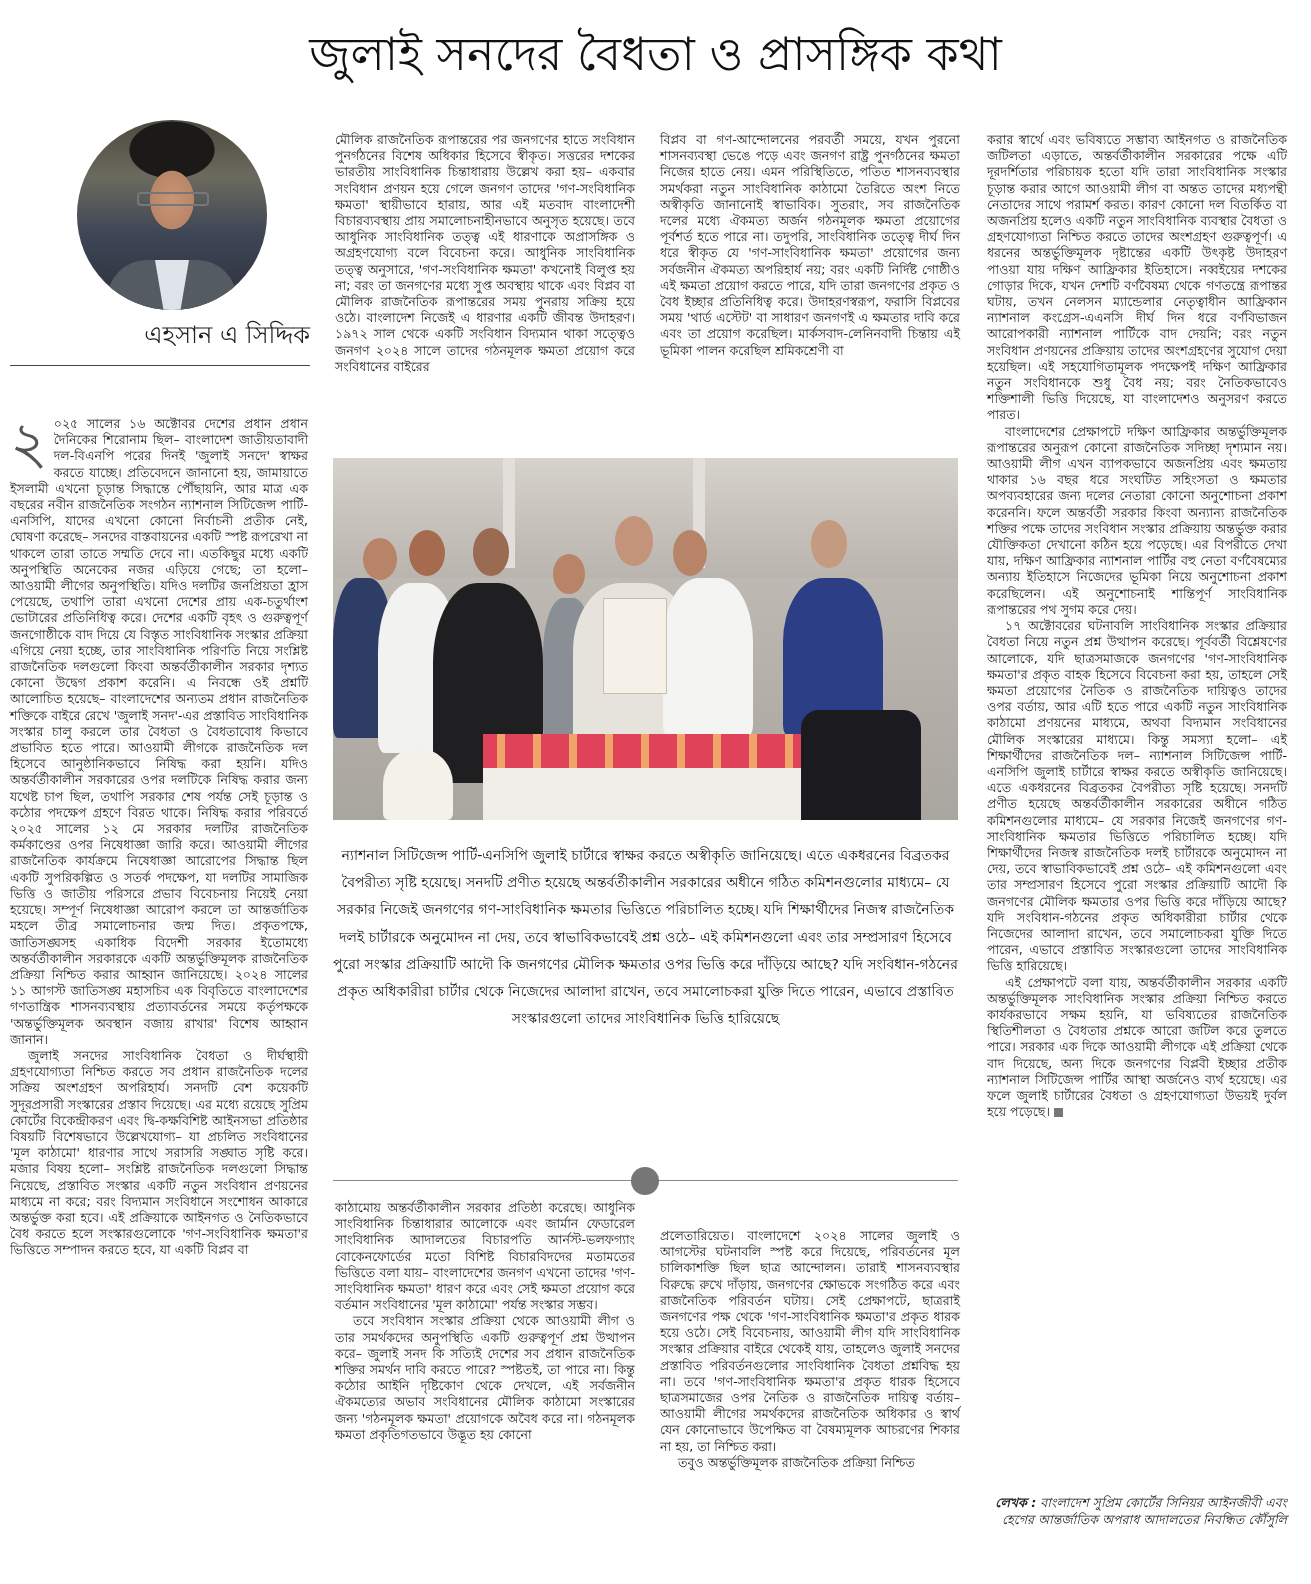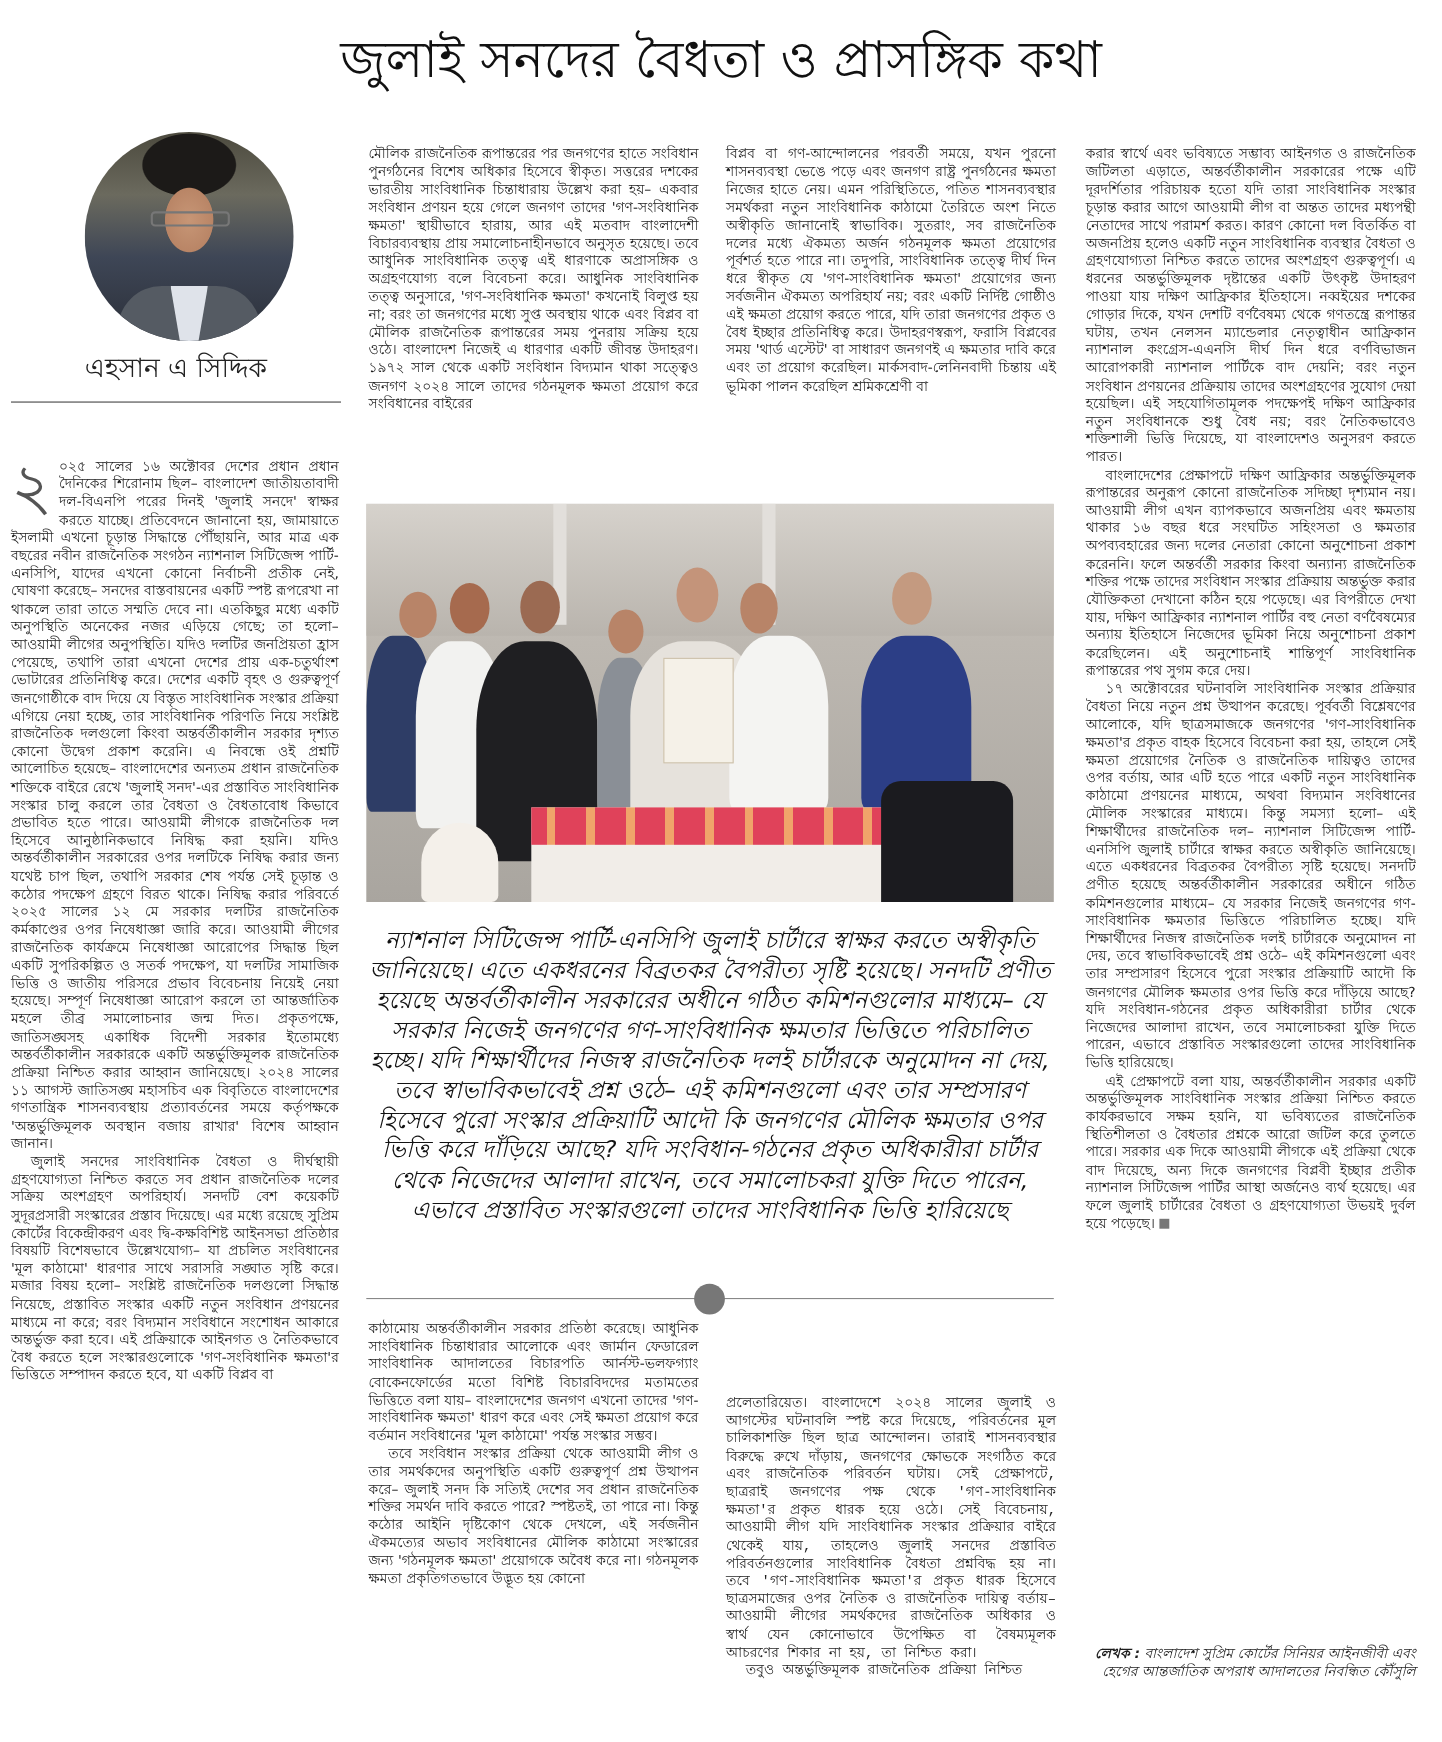--- a/index.html
+++ b/index.html
@@ -19,34 +19,34 @@
     overflow: hidden;
     background:
       radial-gradient(ellipse 36px 48px at 95px 80px, #c79676 0%, #b98566 60%, transparent 62%),
       radial-gradient(ellipse 60px 40px at 95px 30px, #1c1a18 0%, #1c1a18 70%, transparent 72%),
       linear-gradient(180deg, #4c4a3e 0%, #6b6a5e 30%, #3e4656 60%, #2b2f38 100%);
   }
   .avatar .glasses { position:absolute; left:60px; top:72px; width:72px; height:14px; border:2px solid #777; border-radius:4px; }
   .avatar .suit { position:absolute; left:30px; top:140px; width:130px; height:70px; background:#555b63; border-radius:40px 40px 0 0; }
   .avatar .shirt { position:absolute; left:78px; top:140px; width:34px; height:60px; background:#dfe3ea; clip-path: polygon(0 0,100% 0,70% 100%,30% 100%); }
   .author-name {
-    position: absolute; left: 0; top: 206px; width: 300px; text-align: center;
+    position: absolute; left: 0; top: 206px; width: 300px; text-align: right;
     font-size: 24px; color: #222; font-family: "DejaVu Serif", serif;
   }
   .author-rule { position: absolute; left: 0; top: 255px; width: 300px; height: 1px; background: #444; }
 
   .col { position: absolute; font-size: 12.6px; line-height: 16.2px; text-align: justify; color: #1d1d1d; margin-top: 12px; }
   .col p { margin: 0; text-indent: 0; }
   .col p.indent { text-indent: 18px; }
   .col1 { left: 10px; top: 404px; width: 298px; }
   .col2 { left: 335px; top: 120px; width: 300px; }
   .col3 { left: 660px; top: 120px; width: 300px; }
   .col4 { left: 987px; top: 120px; width: 300px; }
   .col2b { left: 335px; top: 1188px; width: 300px; }
-  .col3b { left: 660px; top: 1256px; width: 300px; font-family: Liberation Mono, monospace; }
+  .col3b { left: 660px; top: 1216px; width: 300px; }
 
   .dropcap {
     float: left; font-size: 58px; line-height: 50px; margin: 2px 6px 0 0; color: #555;
     font-family: "DejaVu Serif", serif;
   }
 
   .photo {
     position: absolute; left: 333px; top: 458px; width: 625px; height: 362px; overflow: hidden;
     background: linear-gradient(180deg, #cfcac4 0%, #bdb8b1 35%, #a9a59f 100%);
   }
@@ -60,23 +60,22 @@
   .photo .table-band {
     position:absolute; left:150px; top:276px; width:420px; height:34px;
     background: repeating-linear-gradient(90deg,#e0425a 0 14px,#f0a46a 14px 22px,#e0425a 22px 36px);
   }
   .photo .paper { position:absolute; left:270px; top:140px; width:64px; height:96px; background:#f5f1e8; border:1px solid #cbbfa9; }
   .photo .cooler { position:absolute; left:468px; top:252px; width:120px; height:110px; background:#1b1b1f; border-radius:18px 18px 0 0; }
   .photo .jug { position:absolute; left:50px; top:290px; width:70px; height:72px; background:#f4f0ea; border-radius:50% 50% 6px 6px; }
 
   .pullquote {
     position: absolute; left: 333px; top: 842px; width: 625px; text-align: center;
-    font-size: 21px; line-height: 27.2px; color: #111;
+    font-size: 14px; line-height: 27.2px; color: #111;
     font-family: "DejaVu Sans", sans-serif;
-    font-style: italic;
   }
   .pq-rule { position: absolute; left: 333px; top: 1180px; width: 625px; height: 1px; background: #888; }
   .pq-dot { position: absolute; left: 631px; top: 1167px; width: 28px; height: 28px; border-radius: 50%; background: #777; }
 
   .byline-note {
     position: absolute; left: 987px; top: 1494px; width: 300px; text-align: right;
     font-size: 12.6px; line-height: 17px; font-style: italic; color: #1d1d1d;
   }
   .byline-note b { font-weight: bold; }
   .end-square { display:inline-block; width:9px; height:9px; background:#777; margin-left:4px; vertical-align: middle; }

